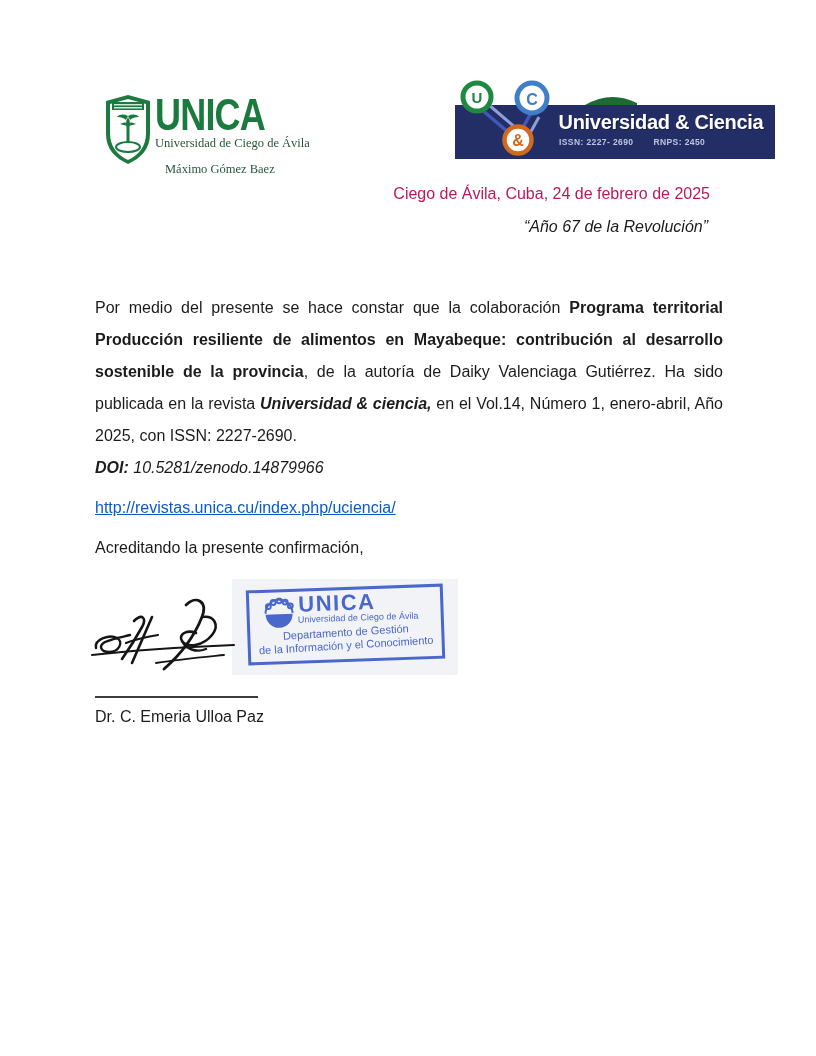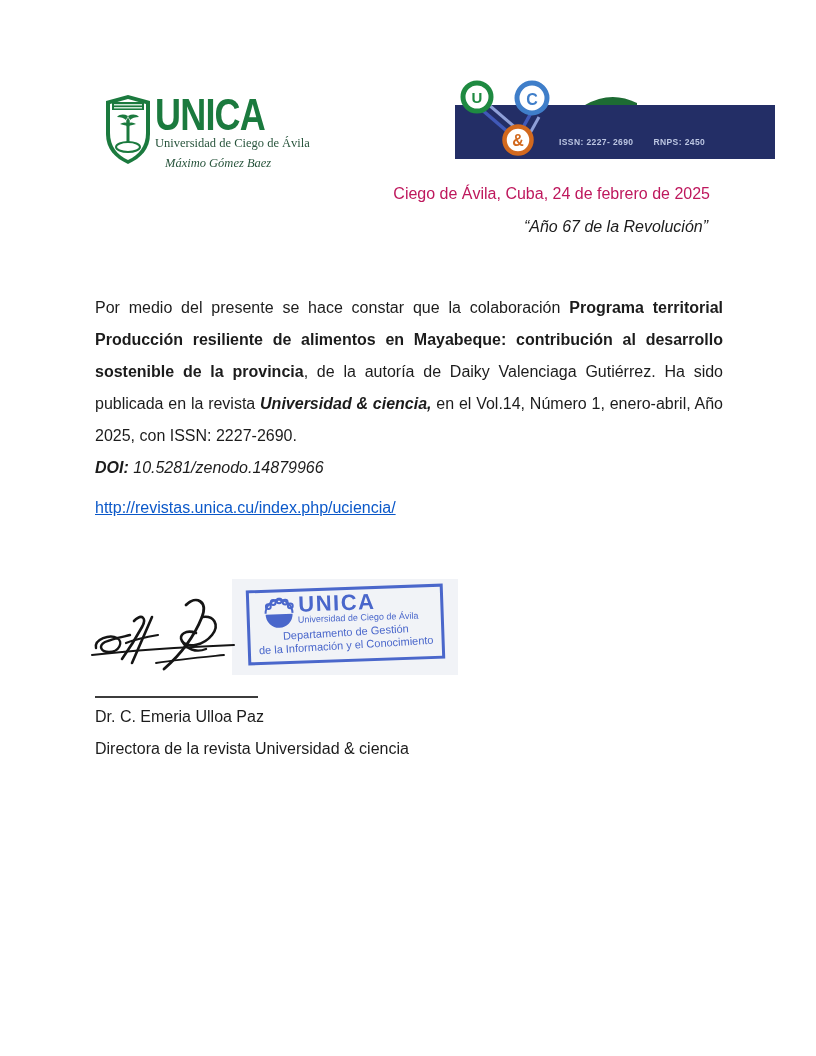--- a/index.html
+++ b/index.html
@@ -6,21 +6,21 @@
   html,body { background:#ffffff; }
   body { font-family:"Liberation Sans", sans-serif; color:#1c1c1c; }
   .page { position:relative; width:816px; height:1032px; background:#ffffff; overflow:hidden; margin:0 auto; }
 
   
   .unica-logo { position:absolute; left:104px; top:94px; display:flex; align-items:flex-start; }
   .unica-text-col { margin-left:3px; }
   .unica-acronym { font-size:45px; font-weight:700; color:#1b7a3e; letter-spacing:-1px;
                    transform:scaleX(0.80); transform-origin:left top; line-height:42px; }
   .unica-sub1, .unica-sub2 { font-family:"Liberation Serif", serif; font-size:12.5px; color:#28543c; line-height:14px; }
-  .unica-sub2 { padding-left:10px; margin-top:6px;font-style:italic; }
+  .unica-sub2 { padding-left:10px; margin-top:12px; }
 
   
   .journal-banner { position:absolute; left:455px; top:75px; width:320px; height:84px; background:#ffffff; }
   .banner-navy { position:absolute; left:0; top:30px; width:320px; height:54px; background:#232e66; }
   .banner-cluster { position:absolute; left:0; top:0; z-index:3; }
   .banner-swoosh { position:absolute; left:128px; top:15px; z-index:2; }
   .banner-title { position:absolute; left:95px; top:36px; width:222px; text-align:center; z-index:4;
                   color:#ffffff; font-weight:700; font-size:20px; letter-spacing:-0.3px;
                   text-shadow:1px 1px 0 rgba(0,0,0,0.35); white-space:nowrap; }
   .banner-issn-row { position:absolute; left:104px; top:62px; z-index:4; color:#bcc6e2; font-size:8.5px;
@@ -97,37 +97,39 @@
       <line x1="34" y1="30" x2="62" y2="54" stroke="#8fa0d8" stroke-width="3"></line>
       <line x1="76" y1="38" x2="66" y2="56" stroke="#4059b8" stroke-width="3.5"></line>
       <line x1="84" y1="42" x2="74" y2="60" stroke="#8fa0d8" stroke-width="3"></line>
       <circle cx="22" cy="22" r="14" fill="#ffffff" stroke="#1e8a41" stroke-width="5"></circle>
       <text x="22" y="28" text-anchor="middle" font-size="15" font-weight="bold" fill="#1e8a41" font-family="Liberation Sans, sans-serif">U</text>
       <circle cx="77" cy="23" r="15" fill="#ffffff" stroke="#3f7ec9" stroke-width="5"></circle>
       <text x="77" y="30" text-anchor="middle" font-size="16" font-weight="bold" fill="#3f7ec9" font-family="Liberation Sans, sans-serif">C</text>
       <circle cx="63" cy="65" r="13.5" fill="#ffffff" stroke="#d2691e" stroke-width="4.5"></circle>
       <text x="63" y="71" text-anchor="middle" font-size="16" font-weight="bold" fill="#d2691e" font-family="Liberation Sans, sans-serif">&amp;</text>
     </svg>
+    <div class="banner-title">Universidad &amp; Ciencia</div>
     <div class="banner-issn-row">
       <span>ISSN: 2227- 2690</span><span class="gap"></span><span>RNPS: 2450</span>
     </div>
   </div>
 
   <div class="date-line">Ciego de Ávila, Cuba, 24 de febrero de 2025</div>
   <div class="year-line">“Año 67 de la Revolución”</div>
 
   <div class="body-block">
     <p class="body-par"><span>Por medio del presente se hace constar que la colaboración </span><span class="seg-bold">Programa territorial Producción resiliente de alimentos en Mayabeque: contribución al desarrollo sostenible de la provincia</span><span>, de la autoría de Daiky Valenciaga Gutiérrez. Ha sido publicada en la revista </span><span class="seg-bold-italic">Universidad &amp; ciencia,</span><span> en el Vol.14, Número 1, enero-abril, Año 2025, con ISSN: 2227-2690.</span></p>
     <div class="doi-line"><span class="doi-label">DOI:</span><span> 10.5281/zenodo.14879966</span></div>
   </div>
 
   <div class="link-line">
     <a href="#">http://revistas.unica.cu/index.php/uciencia/</a>
   </div>
 
+  <div class="confirm-line">Acreditando la presente confirmación,</div>
 
   <svg class="signature-svg" width="152" height="86" viewBox="0 0 152 86">
     <g fill="none" stroke="#151515" stroke-linecap="round">
       <path d="M10,57 C8,48 24,43 31,47 C38,51 33,61 23,61 C15,61 12,55 19,51 C26,48 36,46 44,44" stroke-width="2.4"></path>
       <path d="M48,30 C56,22 61,27 56,36 C50,47 43,58 36,68" stroke-width="2.6"></path>
       <path d="M66,26 L46,72" stroke-width="2.6"></path>
       <path d="M40,52 C50,48 60,46 72,44" stroke-width="2.2"></path>
       <path d="M100,14 C110,4 122,10 116,26 C108,46 94,64 78,78" stroke-width="2.8"></path>
       <path d="M116,26 C128,24 134,34 126,44 C118,54 102,58 96,50 C92,44 100,38 110,42" stroke-width="2.6"></path>
       <path d="M96,50 C100,58 110,62 120,58" stroke-width="2.4"></path>
@@ -150,15 +152,14 @@
       </g>
     </svg>
     <div class="stamp-acronym">UNICA</div>
     <div class="stamp-line1">Universidad de Ciego de Ávila</div>
     <div class="stamp-line2">Departamento de Gestión</div>
     <div class="stamp-line3">de la Información y el Conocimiento</div>
   </div>
 
   <div class="sig-rule"></div>
   <div class="signer-name">Dr. C. Emeria Ulloa Paz</div>
-  <div class="signer-title">Directora de la revista Universidad &amp; ciencia</div>
 
 </div>
 
 </body></html>

